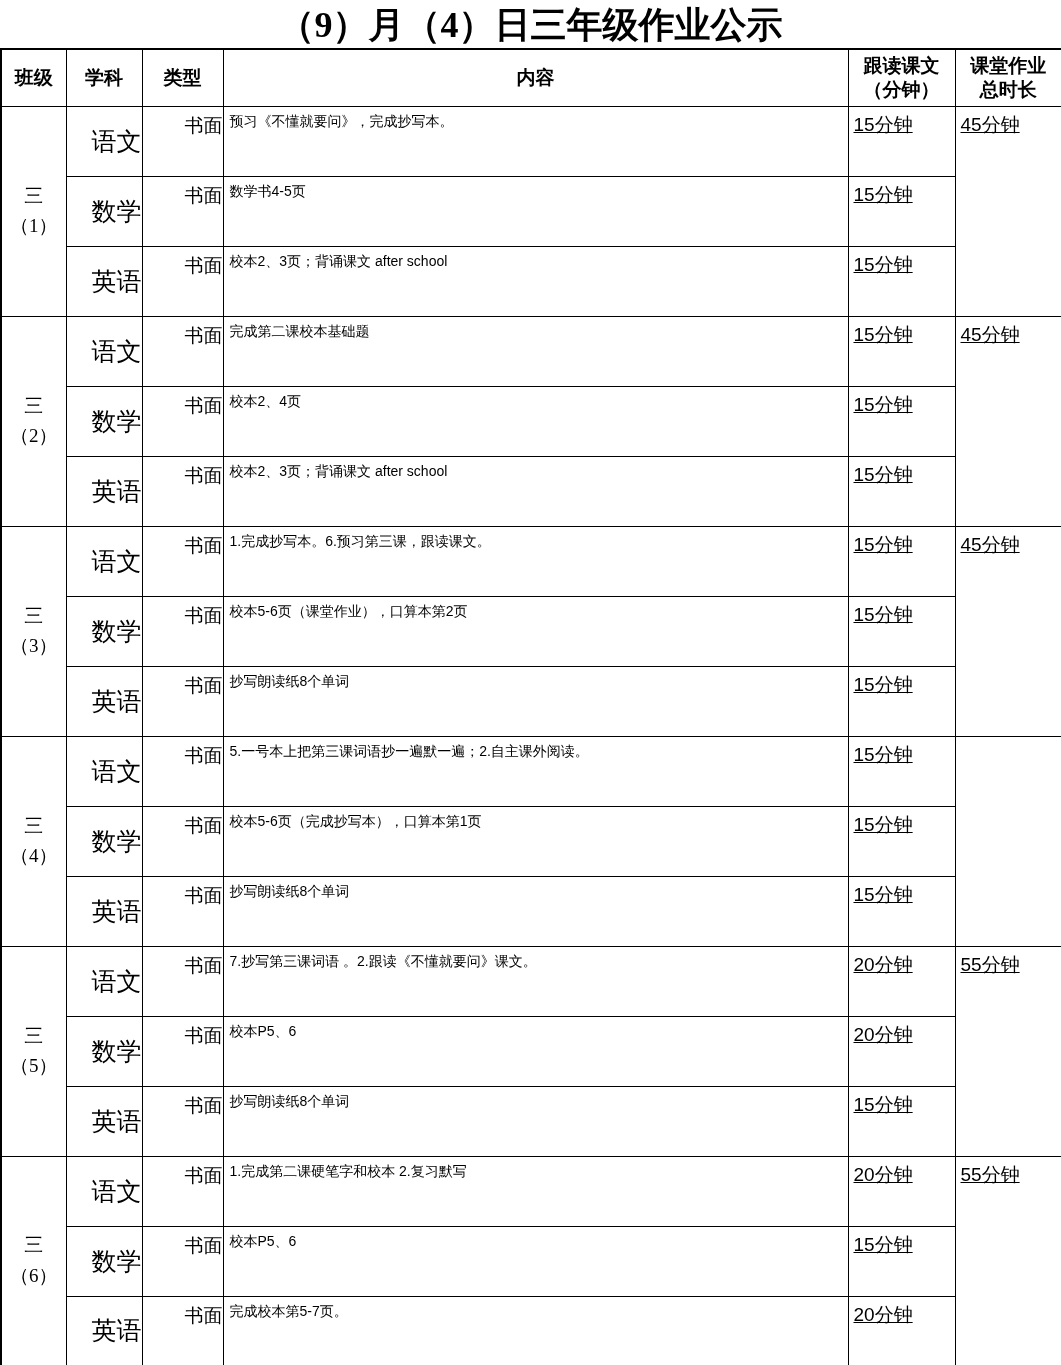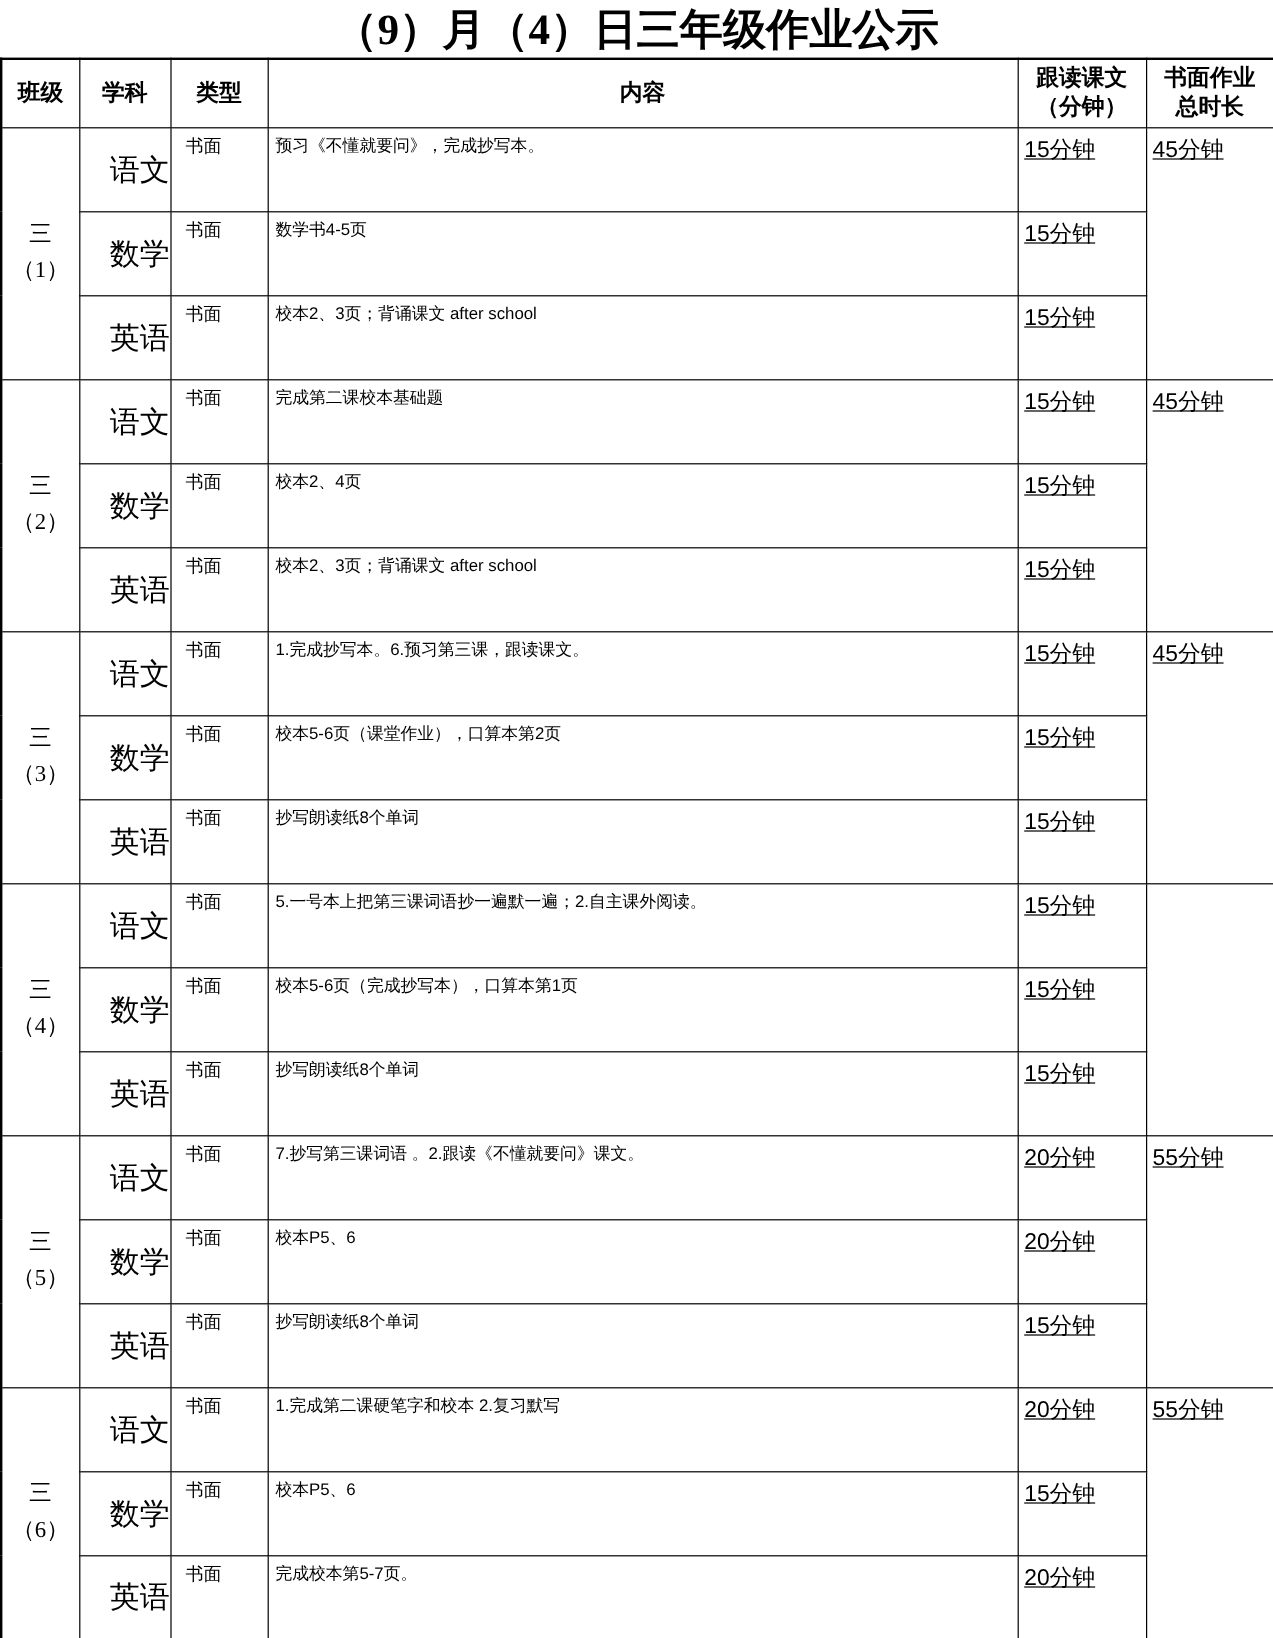--- a/index.html
+++ b/index.html
@@ -56,22 +56,22 @@
   }
   td.cell-subject {
     text-align: right;
     vertical-align: middle;
     font-size: 25px;
     font-family: "Liberation Serif", "DejaVu Serif", serif;
     padding: 0;
   }
   td.cell-type {
     vertical-align: top;
-    text-align: left;
-    font-size: 15px;
+    text-align: right;
+    font-size: 19px;
     font-family: Liberation Serif, serif;
     padding: 6px 0 0 12px;
   }
   td.cell-content {
     vertical-align: top;
     text-align: left;
     font-size: 14px;
     font-family: "Liberation Sans", "DejaVu Sans", sans-serif;
     padding: 5px 6px 0 6px;
     line-height: 1.3;
@@ -103,21 +103,21 @@
       <tr>
         <th><span>班级</span></th>
         <th><span>学科</span></th>
         <th><span>类型</span></th>
         <th><span>内容</span></th>
         <th>
           <div>跟读课文</div>
           <div>（分钟）</div>
         </th>
         <th>
-          <div>书面作业</div>
+          <div>课堂作业</div>
           <div>总时长</div>
         </th>
       </tr>
     </thead>
     <tbody id="table-body">
         <tr>
           <td rowspan="3" class="cell-class">
             <div>三</div>
             <div>（1）</div>
           </td>

